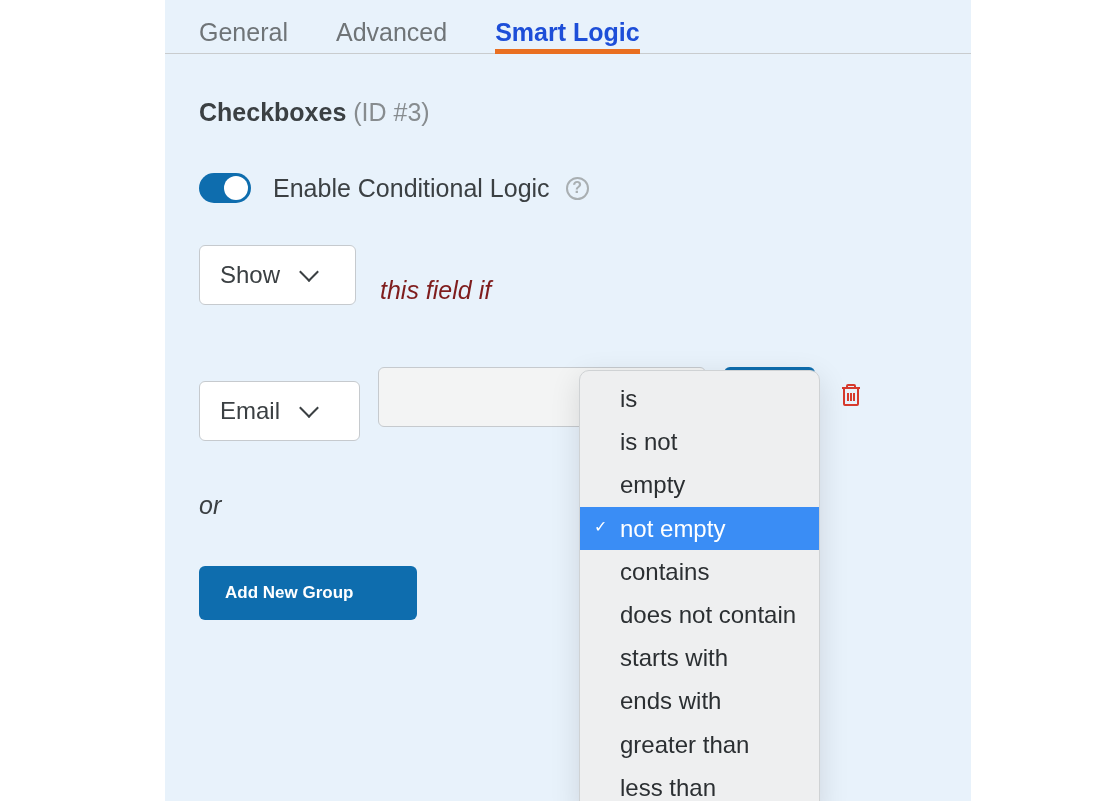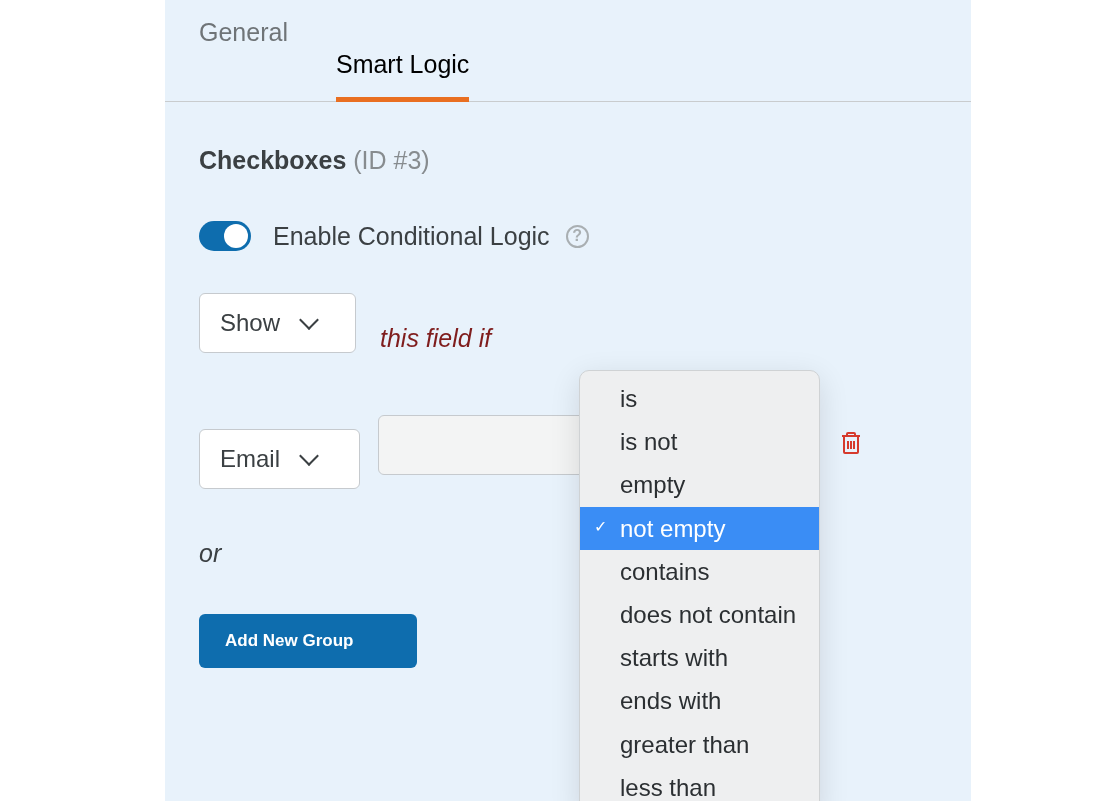--- a/index.html
+++ b/index.html
@@ -21,30 +21,29 @@
   
   .tabs {
     display: flex;
     padding: 18px 34px 0 34px;
     border-bottom: 1px solid #c9ccce;
     gap: 48px;
   }
   .tab {
     font-size: 25px;
     color: #6f7477;
-    padding-bottom: 18px;
+    padding-bottom: 2px;
     cursor: pointer;
     border-bottom: 5px solid transparent;
     margin-bottom: -1px;
   }
   .tab.active {
-    font-weight: 400;
-    color: #000000;
+    font-weight: 700;
+    color: #1d4ed8;
     border-bottom-color: #e96f21;
-    margin-top: 32px;
   }
   
   .heading-row {
     padding: 44px 34px 0 34px;
     font-size: 25px;
   }
   .heading-name { font-weight: 700; color: #3b4043; }
   .heading-id  { color: #878c8f; }
   
   .enable-row {
@@ -194,20 +193,21 @@
     top: 10px;
   }
 </style>
 </head>
 <body>
 
 <div class="panel">
 
   <div class="tabs">
     <div class="tab">General</div>
+    <div class="tab">Advanced</div>
     <div class="tab active">Smart Logic</div>
   </div>
 
   <div class="heading-row">
     <span class="heading-name">Checkboxes</span>
     <span class="heading-id">(ID #3)</span>
   </div>
 
   <div class="enable-row">
     <div class="toggle">

